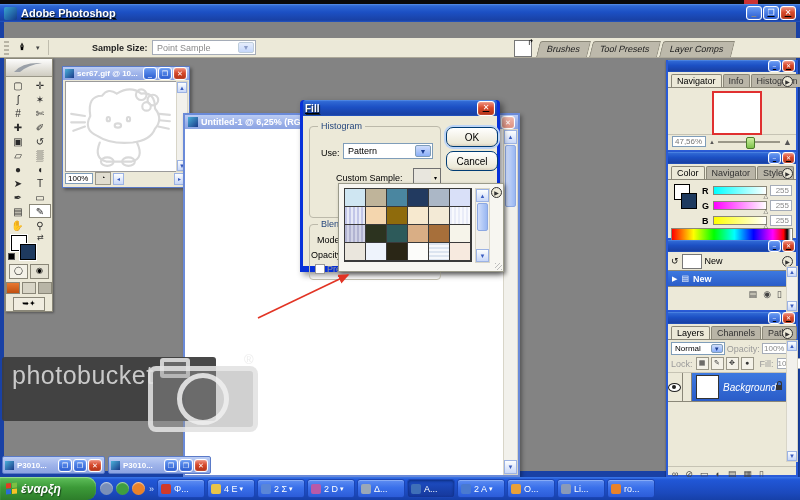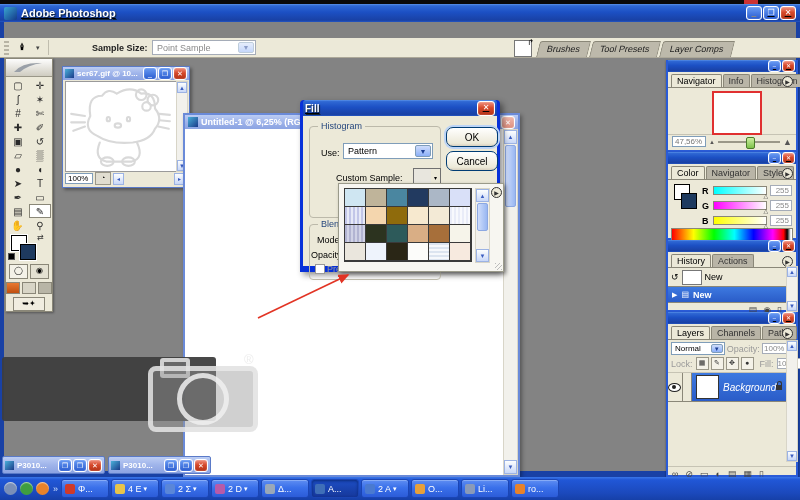--- a/index.html
+++ b/index.html
@@ -240,20 +240,21 @@
     </div>
     <div style="position:absolute;left:0;top:14px;right:13px;bottom:0;background:#fff;"></div>
     <div class="sb-track" style="position:absolute;right:0;top:14px;width:13px;bottom:0;">
       <div class="sb-btn" style="height:12px;">▲</div>
       <div class="sb-thumb" style="height:60px;margin:1px;"></div>
       <div class="sb-btn" style="height:12px;position:absolute;bottom:0;left:0;right:0;">▼</div>
     </div>
   </div>
 
   <div class="p" style="left:2px;top:357px;width:214px;height:64px;background:rgba(62,62,62,.95);border-radius:3px;padding:6px 0 0 10px;box-sizing:border-box;z-index:30;">
+    <div style="color:#c9c9c9;font-size:25px;letter-spacing:.5px;margin-top:-2px;">photobucket</div>
   </div>
   <div class="p" style="left:148px;top:352px;width:118px;height:78px;z-index:31;pointer-events:none;">
     <div style="position:absolute;left:12px;top:6px;width:22px;height:12px;border:4px solid rgba(235,235,235,.8);background:rgba(150,150,150,.45);border-radius:3px;"></div>
     <div style="position:absolute;left:0;top:14px;width:100px;height:56px;border:5px solid rgba(235,235,235,.8);background:rgba(150,150,150,.45);border-radius:8px;">
       <div style="position:absolute;left:24px;top:2px;width:42px;height:42px;border:5px solid rgba(240,240,240,.85);border-radius:50%;"></div>
     </div>
     <div style="position:absolute;left:96px;top:0;color:rgba(235,235,235,.9);font-size:13px;">®</div>
   </div>
 
   <div class="p" style="left:300px;top:100px;width:200px;height:172px;background:#0831d9;border-radius:4px 4px 0 0;padding:0 3px 3px 3px;box-sizing:border-box;box-shadow:3px 3px 6px rgba(0,0,0,.45);z-index:40;">
@@ -400,24 +401,20 @@
         </div>
     </div>
     <div style="height:11px;margin:0 3px 3px;background:linear-gradient(90deg,#f00,#ff0 18%,#0f0 35%,#0ff 52%,#00f 68%,#f0f 84%,#f00 93%,#000 96%,#fff 99%);border:1px solid #8a8778;"></div>
   </div>
 
   <div class="p panel" style="left:666px;top:240px;width:132px;height:72px;box-sizing:border-box;">
     <div class="ptitle tgrad">
         <span class="wbtn">–</span>
         <span class="wbtn close">✕</span>
       </div>
-    <div class="tabs-row">
-        <span class="tab on">History</span>
-        <span class="tab">Actions</span>
-      </div>
     <div class="flyout" style="position:absolute;right:3px;top:16px;">▶</div>
     <div style="display:flex;align-items:center;gap:3px;padding:1px 10px 1px 3px;height:16px;">
       <span style="font-size:9px;">↺</span>
       <span style="width:18px;height:13px;background:#fff;border:1px solid #777;"></span>
       <span style="font-size:9px;">New</span>
     </div>
     <div style="display:flex;align-items:center;gap:4px;height:15px;background:linear-gradient(180deg,#3d79e0,#2a5cc8);border-top:1px solid #8a8778;border-bottom:1px solid #8a8778;padding-left:4px;">
       <span style="color:#fff;font-size:7px;">▶</span>
       <span style="color:#fff;font-size:8px;">▤</span>
       <span style="color:#fff;font-size:9px;font-weight:bold;">New</span>
@@ -501,20 +498,29 @@
   </div>
   <div class="p inactgrad" style="left:108px;top:456px;width:103px;height:18px;border:1px solid #5a7ac8;border-radius:2px;display:flex;align-items:center;padding:0 2px;box-sizing:border-box;z-index:20;">
     <span style="width:9px;height:9px;background:linear-gradient(135deg,#4ab0d8,#1a3a8a);margin-right:3px;"></span>
     <span style="color:#fff;font-weight:bold;font-size:8px;flex:1;white-space:nowrap;overflow:hidden;">P3010...</span>
     <span class="wbtn sm">❐</span>
     <span class="wbtn sm">❒</span>
     <span class="wbtn sm close">✕</span>
   </div>
 
   <div class="p" style="left:0;top:477px;width:800px;height:23px;background:linear-gradient(180deg,#3a77e8 0%,#2157d7 12%,#1b49bc 70%,#1640a8 100%);display:flex;align-items:center;z-index:50;">
+    <div style="width:96px;height:23px;background:linear-gradient(180deg,#60c05c,#3c9a38 45%,#2d7d2a);border-radius:0 9px 9px 0;display:flex;align-items:center;padding-left:6px;box-sizing:border-box;box-shadow:inset 0 1px 1px #9ade96;">
+      <span style="width:11px;height:11px;margin-right:4px;display:grid;grid-template-columns:5px 5px;grid-gap:1px;transform:skewY(-6deg);">
+        <span style="background:#e23b24;"></span>
+          <span style="background:#7bc043;"></span>
+          <span style="background:#2a6cd4;"></span>
+          <span style="background:#f7c226;"></span>
+      </span>
+      <span style="color:#fff;font-weight:bold;font-style:italic;font-size:12px;text-shadow:1px 1px 1px #1a4a1a;">έναρξη</span>
+    </div>
     <div id="quick-launch" style="display:flex;align-items:center;gap:3px;padding:0 4px;">
         <span style="width:13px;height:13px;border-radius:50%;background:#7a8fb8;box-shadow:inset 0 1px 1px rgba(255,255,255,.6);"></span>
         <span style="width:13px;height:13px;border-radius:50%;background:#3f9e3f;box-shadow:inset 0 1px 1px rgba(255,255,255,.6);"></span>
         <span style="width:13px;height:13px;border-radius:50%;background:#e8822a;box-shadow:inset 0 1px 1px rgba(255,255,255,.6);"></span>
       </div>
     <span style="color:#cfe0ff;font-size:9px;margin-right:2px;">»</span>
     <div id="task-buttons" style="display:flex;flex:1;overflow:hidden;">
   <div class="tbtn">
     <span class="tico" style="background:#d03a2a"></span>
     <span class="tlb">Φ...</span>

